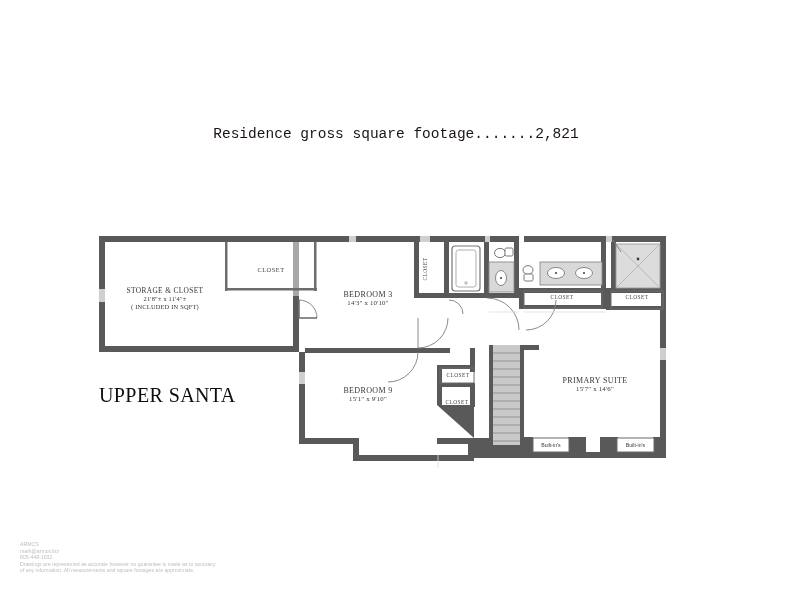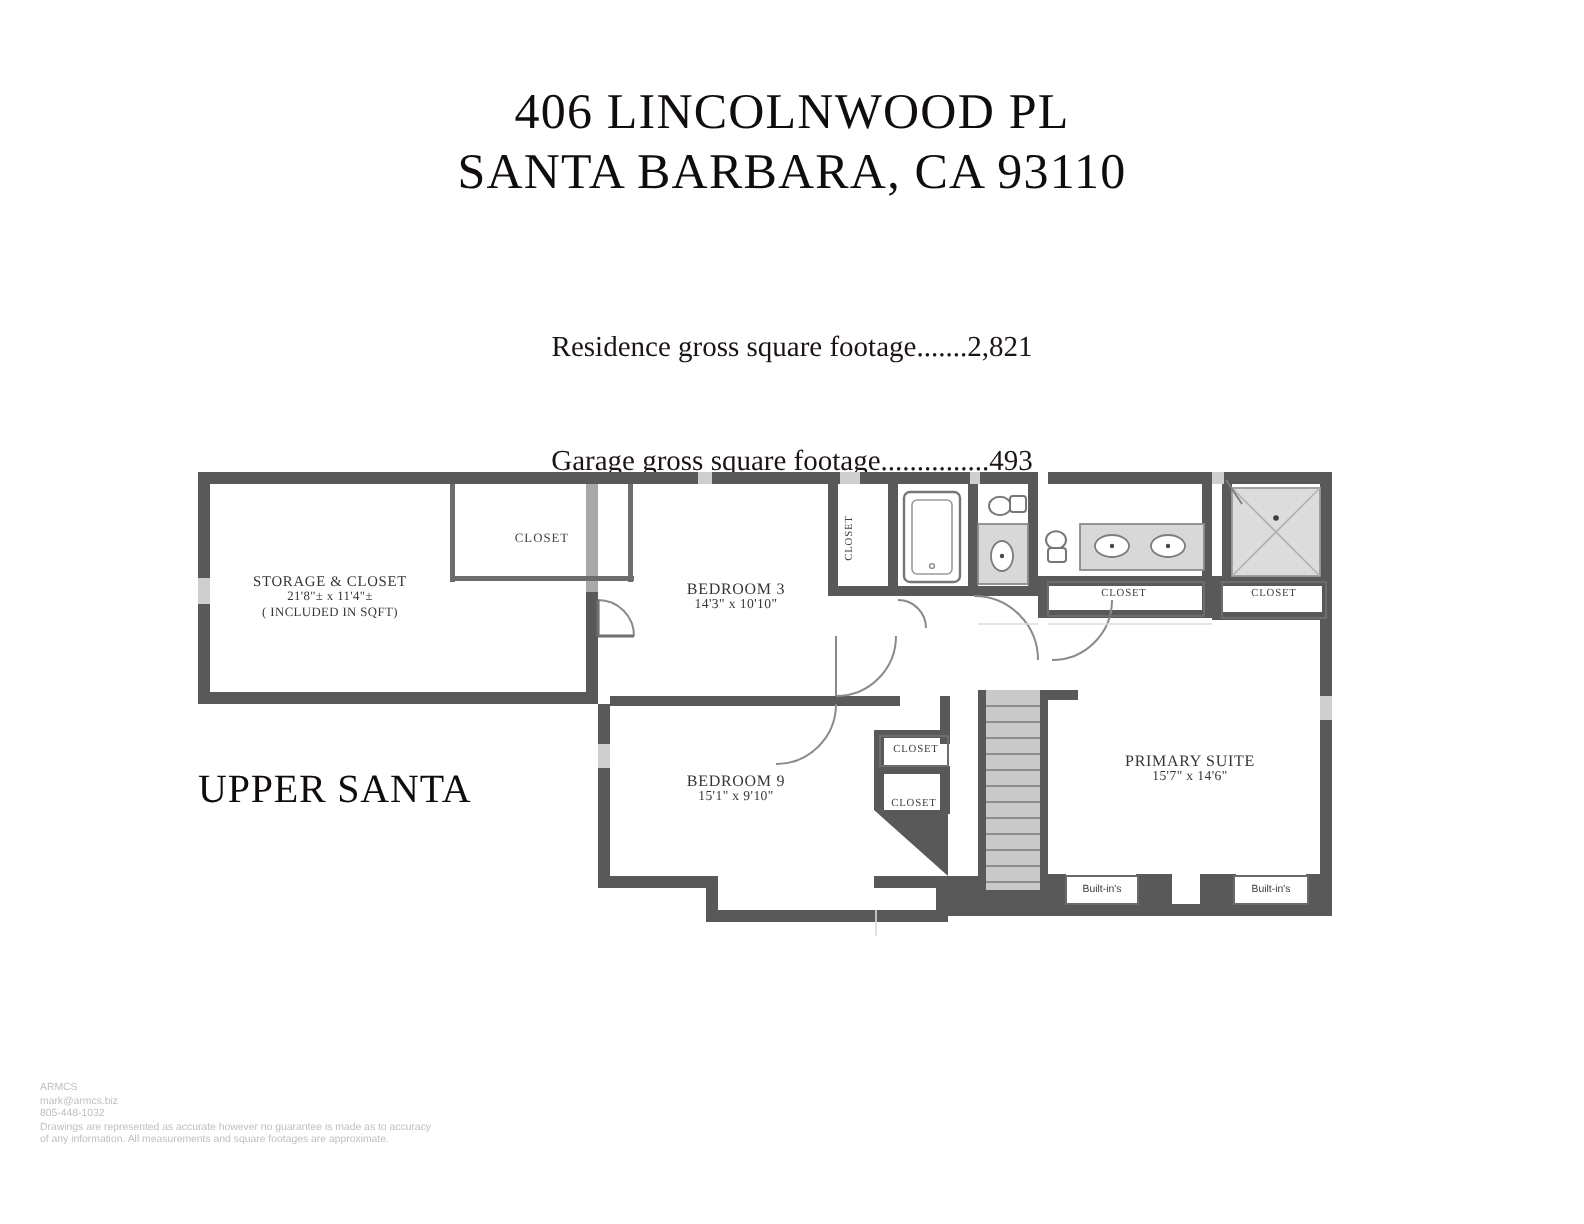--- a/index.html
+++ b/index.html
@@ -16,22 +16,22 @@
   }
   .title-line{
     font-family:"Liberation Serif", serif;
     font-size:25px;letter-spacing:.6px;color:#120d0d;line-height:30px;
     white-space:nowrap;
   }
   .subtitle-block{
     position:absolute;left:0;top:126px;width:792px;text-align:center;
   }
   .sub-line{
-    font-family:Liberation Serif, serif;
-    font-size:14.5px;color:#1c1414;line-height:17px;white-space:nowrap;margin-top:40px;
+    font-family:Liberation Mono, monospace;
+    font-size:14.5px;color:#1c1414;line-height:17px;white-space:nowrap;
   }
 
   
   .level-label{
     position:absolute;left:99px;top:384px;
     font-family:"Liberation Serif", serif;
     font-size:20px;letter-spacing:.4px;color:#100c0c;white-space:nowrap;
   }
 
   
@@ -69,28 +69,23 @@
     position:absolute;text-align:center;
     font-family:"Liberation Sans", sans-serif;
     font-size:5.2px;color:#3f3a3a;white-space:nowrap;
   }
 </style>
 </head>
 <body>
 
 <div class="sheet">
 
-  <div class="title-block">
-    <div class="title-line">406 LINCOLNWOOD PL</div>
-    <div class="title-line">SANTA BARBARA, CA 93110</div>
-  </div>
 
   <div class="subtitle-block">
     <div class="sub-line">Residence gross square footage.......2,821</div>
-    <div class="sub-line">Garage gross square footage...............493</div>
   </div>
 
   <div class="plan">
     <svg width="792" height="612" viewBox="0 0 792 612" xmlns="http://www.w3.org/2000/svg">
 
       <g fill="#595959">
 
         <rect x="99" y="236" width="250" height="6"></rect>
         <rect x="355" y="236" width="65" height="6"></rect>
         <rect x="430" y="236" width="55" height="6"></rect>

